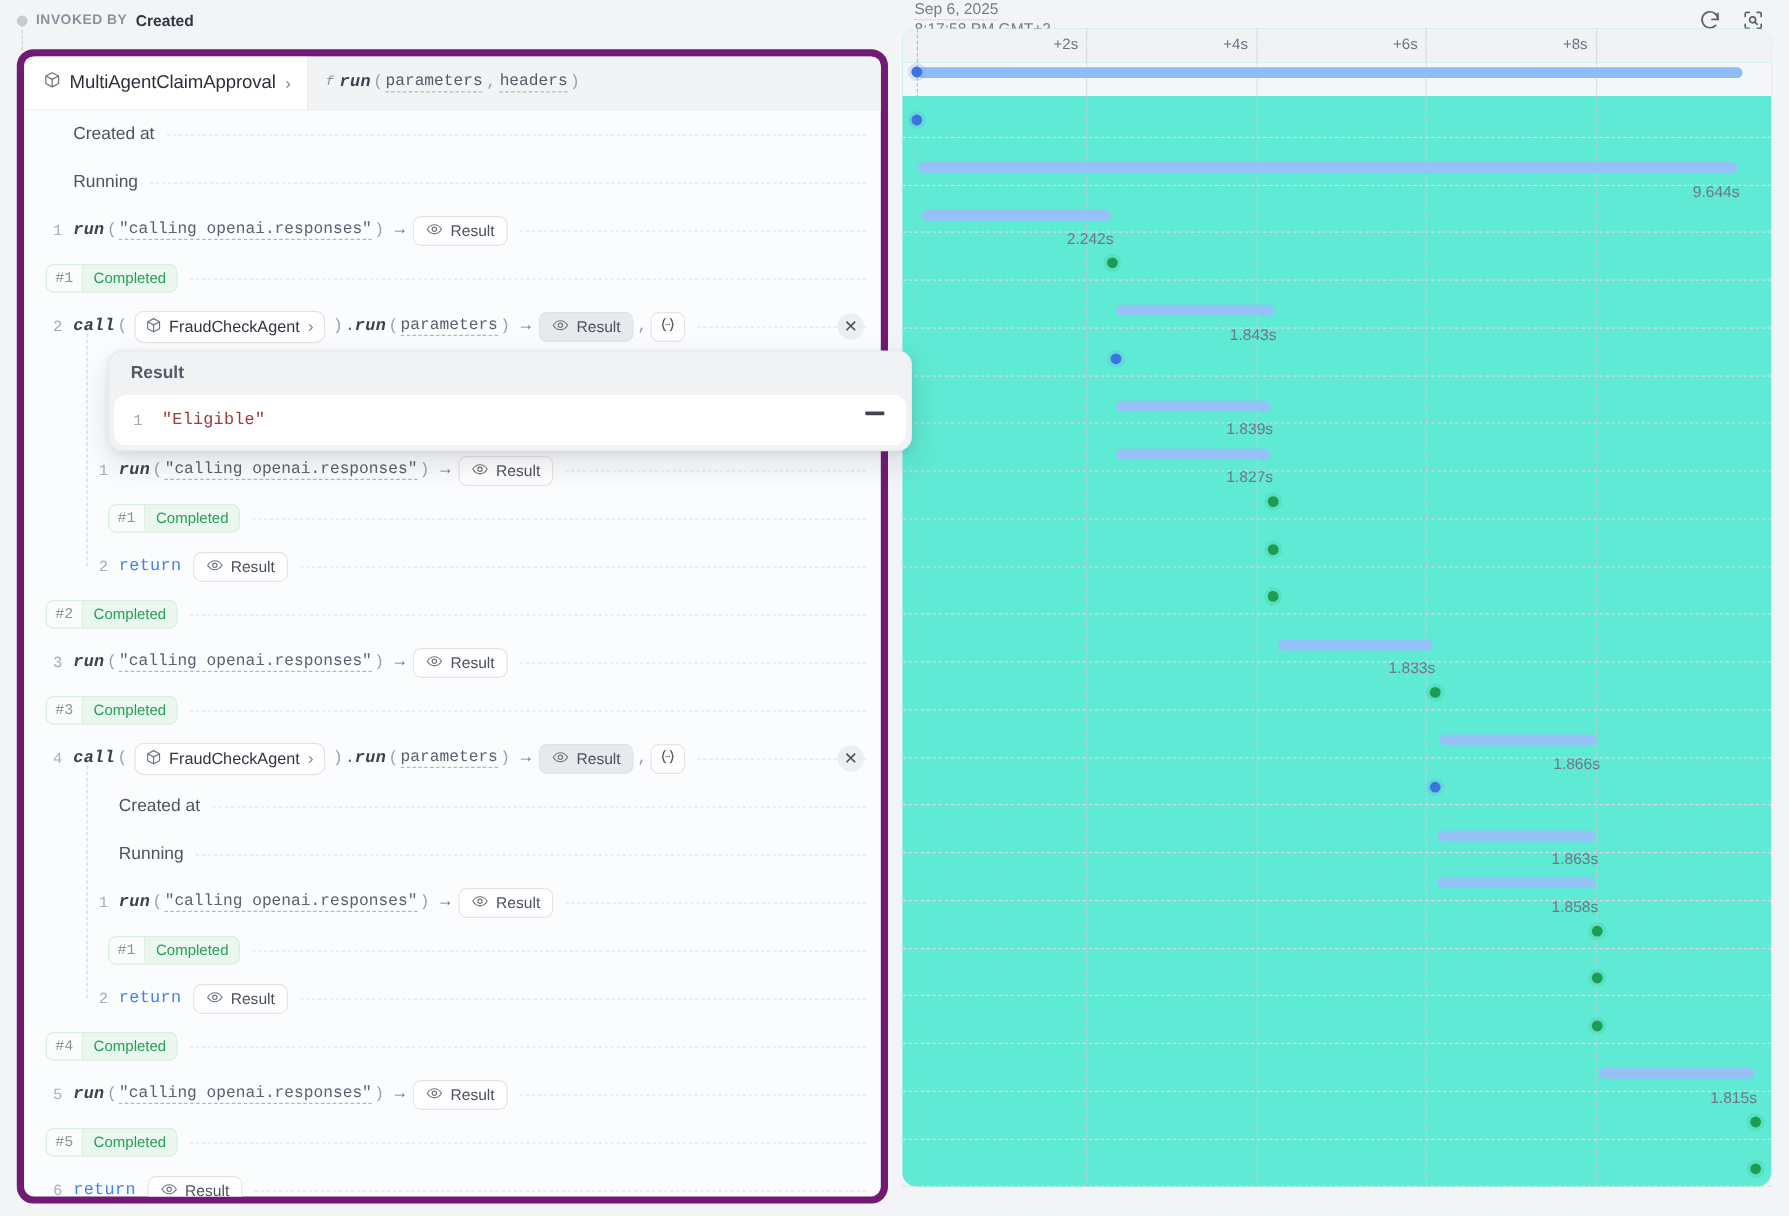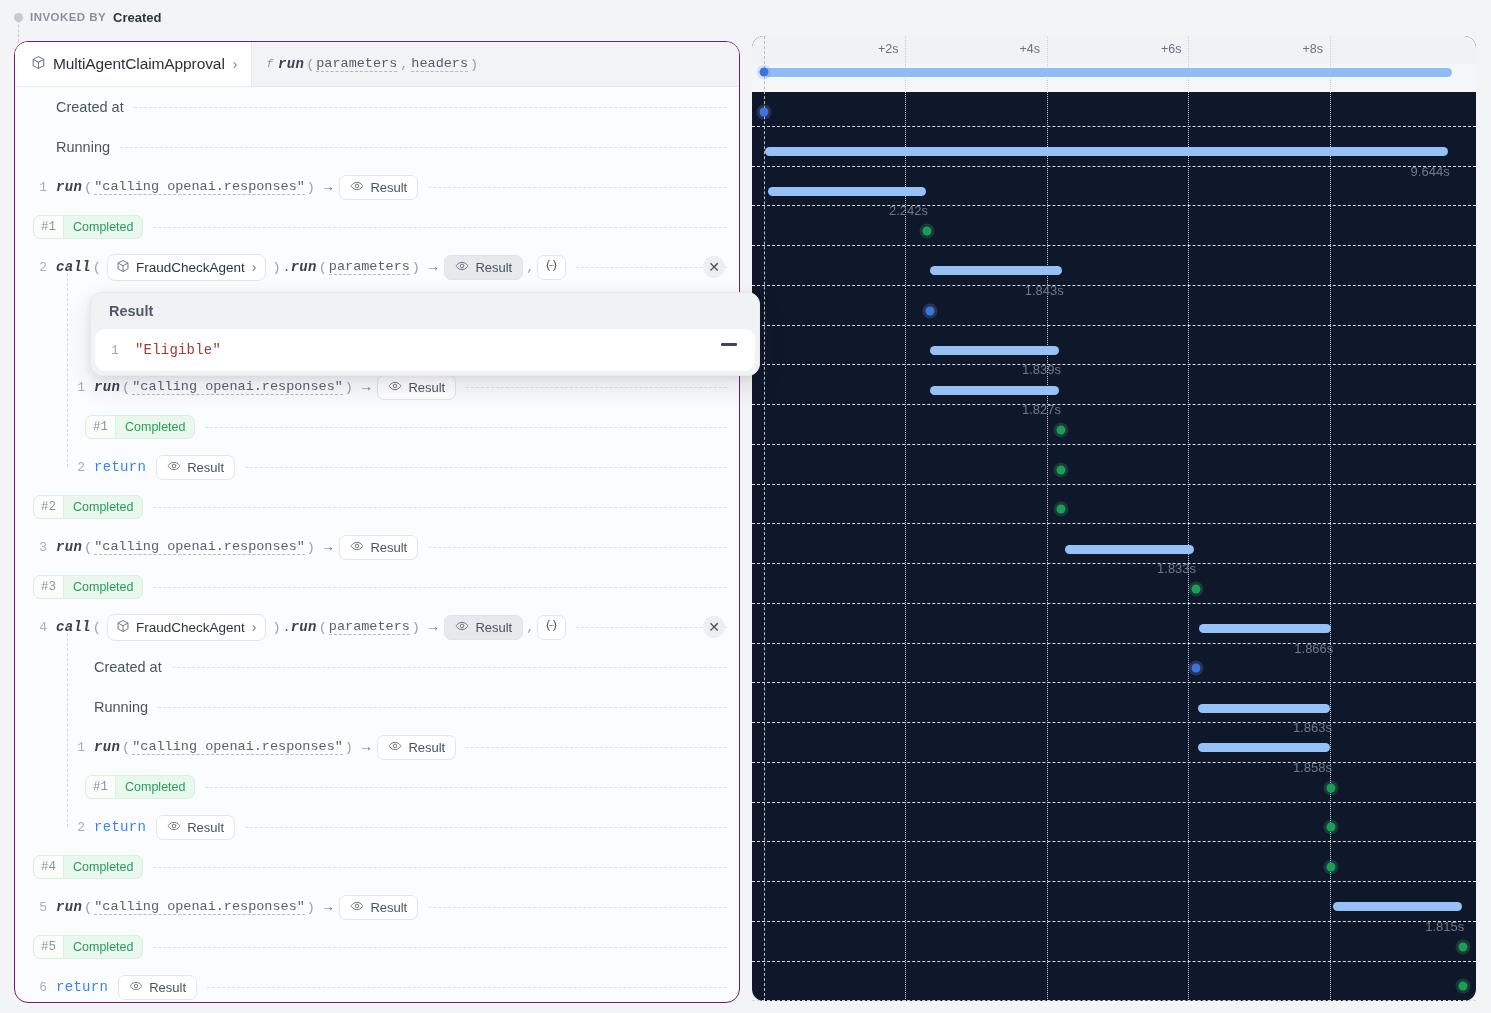--- a/index.html
+++ b/index.html
@@ -29,21 +29,21 @@
   .invoked-value { font-size: 13px; font-weight: 700; color: #2f3542; }
 
   .dot-stem {
     position:absolute; left:18px; top:20px; width:1px; height:22px;
     border-left: 1px dashed #c9ccd3;
   }
 
   .trace-card {
     position: absolute; left: 14px; top: 41px; width: 726px; height: 962px;
     background: #fbfcfd;
-    border: 1px solid #701a75;
+    border: 6px solid #701a75;
     border-radius: 14px;
     overflow: hidden;
   }
 
   .card-head {
     display: flex; align-items: stretch; height: 45px;
     border-bottom: 1px solid #e9ebef;
     background: #f2f3f5;
   }
   .head-tab {
@@ -195,22 +195,22 @@
   }
   .tl-time {
     position: absolute; left: 11px; top: 16px;
     font-size: 13px; color: #757c89; line-height: 16px;
     border-bottom: 1px dotted #c7cad1;
   }
   .tl-actions { position: absolute; right: 18px; top: 7px; display: flex; gap: 14px; }
   .tl-act { width: 22px; height: 22px; color: #5c636f; cursor: pointer; }
 
   .tl-frame {
-    position: absolute; left: 1px; top: 36px; width: 724px; height: 965px;
-    background: #0f172a;
+    position: absolute; left: 1px; top: 24px; width: 724px; height: 965px;
+    background: #5eead4;
     border-radius: 12px;
   }
   .tl-ruler {
     position: absolute; left: 0; top: 0; width: 724px; height: 28px;
     background: #f1f2f4;
     border-top-left-radius: 12px; border-top-right-radius: 12px;
   }
   .tl-tick {
     position: absolute; top: 6px;
     font-size: 12.5px; color: #6b7280;
@@ -594,20 +594,42 @@
       <div class="popup-head">Result</div>
       <div class="popup-body">
         <span class="popup-ln">1</span>
         <span class="popup-val">"Eligible"</span>
         <span class="popup-minus"></span>
       </div>
     </div>
   </div>
 
   <div id="right-panel">
+    <div class="tl-header">
+      <span class="tl-date">Sep 6, 2025</span>
+      <span class="tl-time">8:17:58 PM GMT+2</span>
+      <div class="tl-actions">
+        <span class="tl-act">
+          <svg width="20" height="20" viewBox="0 0 24 24" fill="none" stroke="#5c636f" stroke-width="1.7" stroke-linecap="round">
+            <path d="M20 11a8 8 0 1 0-2.3 6"></path>
+              <path d="M20 5v6h-6"></path>
+          </svg>
+        </span>
+        <span class="tl-act">
+          <svg width="20" height="20" viewBox="0 0 24 24" fill="none" stroke="#5c636f" stroke-width="1.7" stroke-linecap="round">
+            <path d="M4 8V5.5A1.5 1.5 0 0 1 5.5 4H8"></path>
+              <path d="M16 4h2.5A1.5 1.5 0 0 1 20 5.5V8"></path>
+            <path d="M20 16v2.5a1.5 1.5 0 0 1-1.5 1.5H16"></path>
+              <path d="M8 20H5.5A1.5 1.5 0 0 1 4 18.5V16"></path>
+            <circle cx="11.4" cy="11.4" r="3"></circle>
+              <path d="M13.8 13.8 16 16"></path>
+          </svg>
+        </span>
+      </div>
+    </div>
 
     <div class="tl-frame">
       <div class="tl-ruler" id="tl-ruler">
           <span class="tl-tick" style="left:153.4829659318637px">+2s</span>
           <span class="tl-tick" style="left:294.9659318637274px">+4s</span>
           <span class="tl-tick" style="left:436.4488977955911px">+6s</span>
           <span class="tl-tick" style="left:577.9318637274548px">+8s</span>
         </div>
       <div class="tl-toprow"></div>
       <div id="tl-grid">

